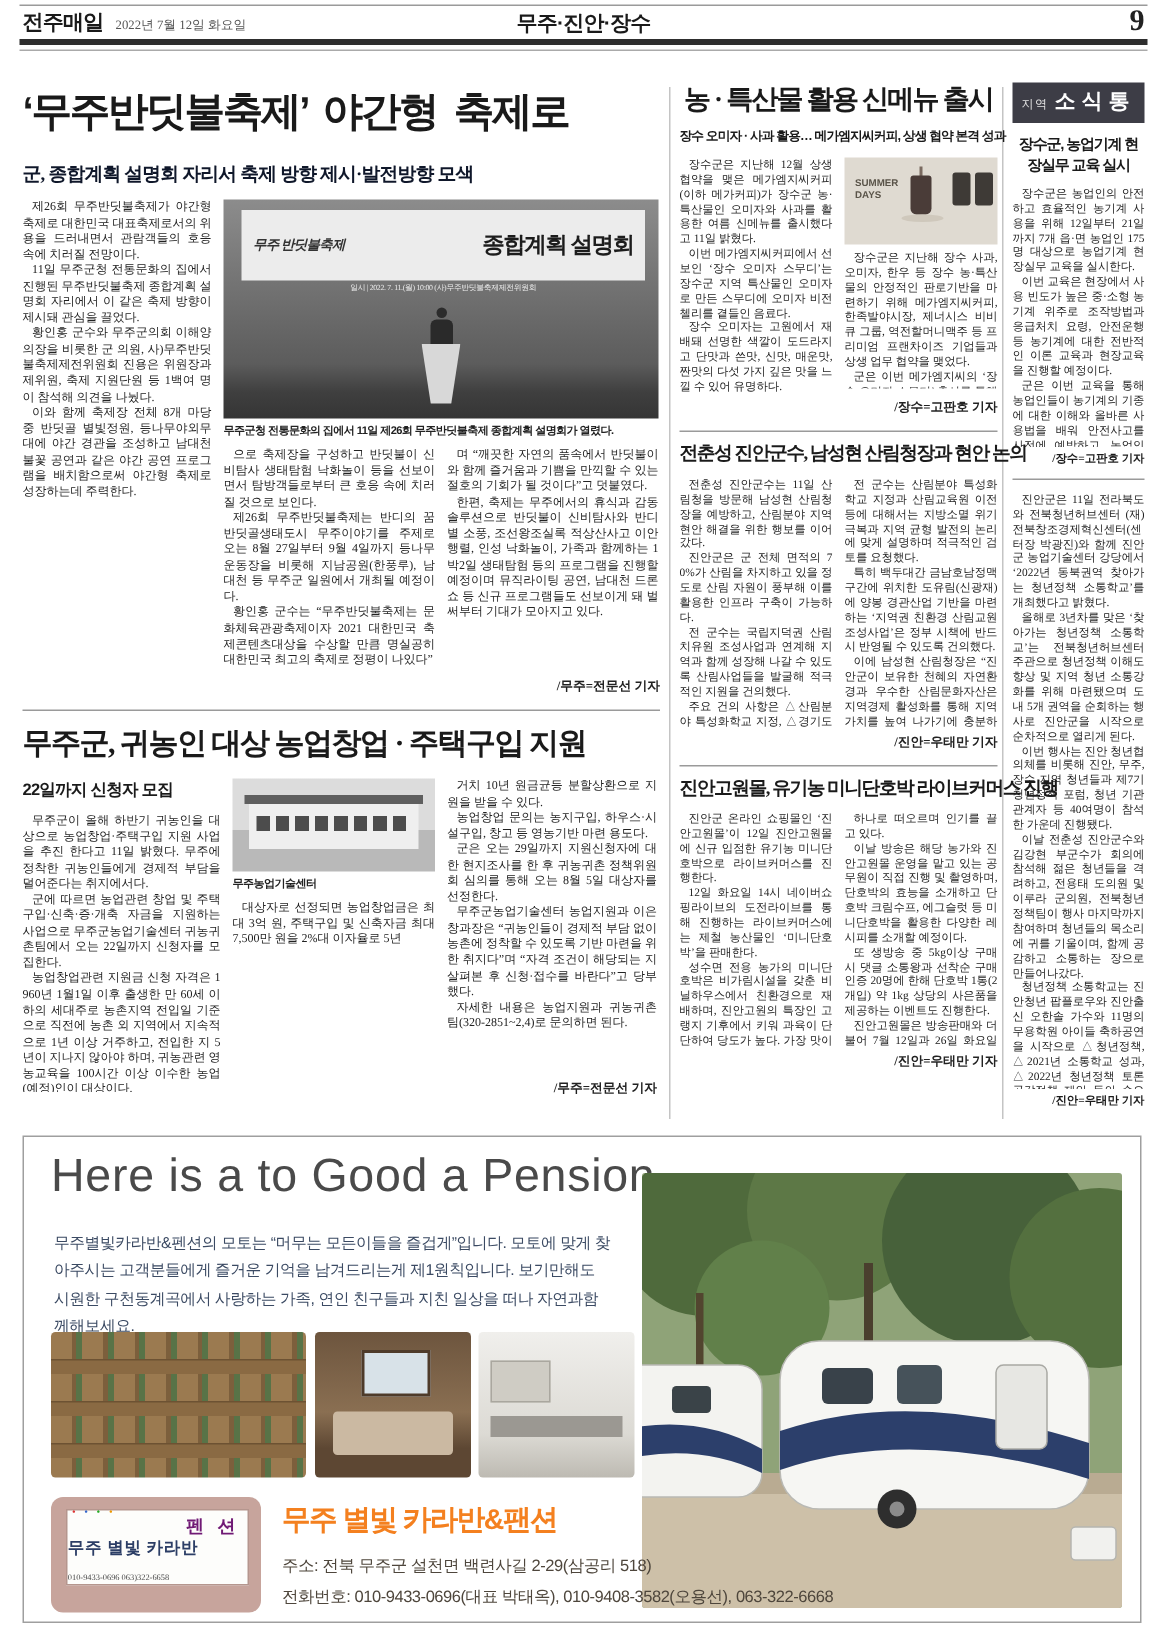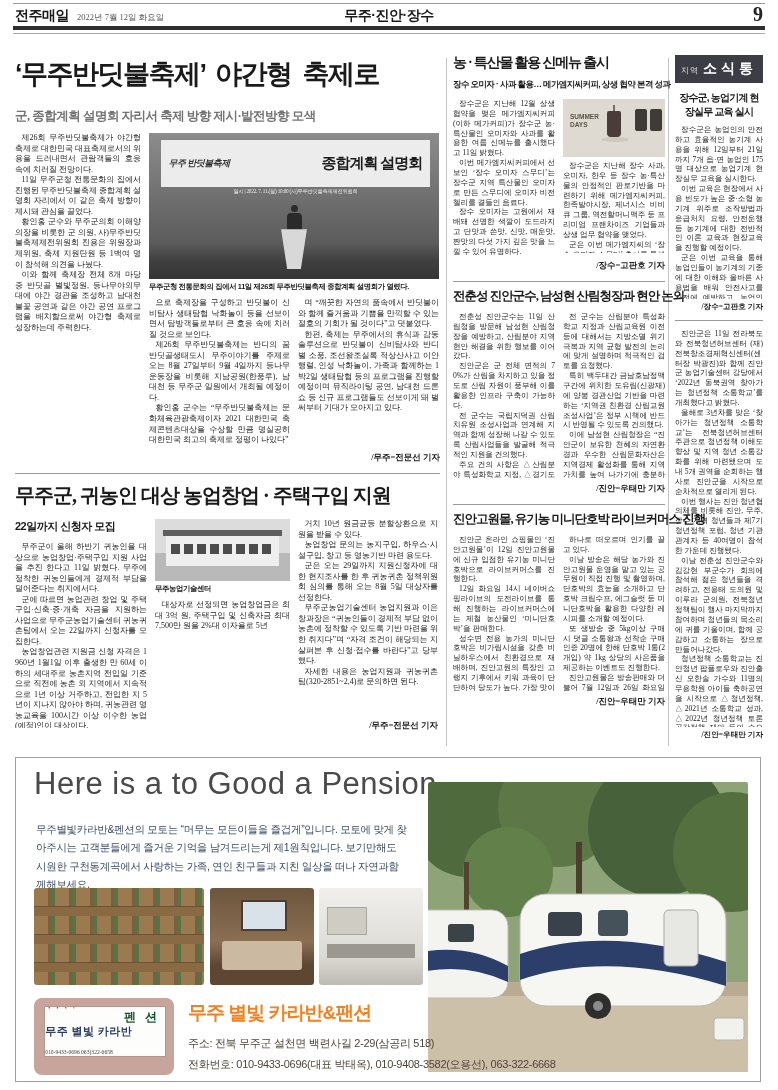--- a/index.html
+++ b/index.html
@@ -18,23 +18,23 @@
   
   .block-left{position:absolute;left:15px;top:52px;width:425px;}
   .vrule-1{position:absolute;left:446px;top:58px;width:1px;height:688px;background:#c4c4c4;}
   .block-mid{position:absolute;left:453px;top:52px;width:212px;}
   .vrule-2{position:absolute;left:668px;top:58px;width:1px;height:688px;background:#c4c4c4;}
   .sidebar{position:absolute;left:675px;top:55px;width:88px;}
   
   .hl-main{font-family:"Liberation Sans",sans-serif;font-weight:bold;font-size:27px;
            letter-spacing:-1.5px;word-spacing:5px;margin:4px 0 10px 0;white-space:nowrap;}
   .hl-serif-lg{font-weight:bold;font-size:20px;letter-spacing:-1px;margin:8px 0 10px 0;white-space:nowrap;}
-  .hl-serif-md{font-weight:bold;font-size:14px;letter-spacing:-1.2px;margin:2px 0 7px 0;white-space:nowrap;}
+  .hl-serif-md{font-weight:bold;font-size:18px;letter-spacing:-1.2px;margin:2px 0 7px 0;white-space:nowrap;text-align:center;}
   .hl-serif-sm{font-weight:bold;font-size:12.5px;letter-spacing:-1px;margin:6px 0 7px 0;white-space:nowrap;}
-  .subhead{font-weight:bold;font-size:12.5px;letter-spacing:-0.5px;margin:16px 0 8px 0;color:#737373;}
+  .subhead{font-weight:bold;font-size:12.5px;letter-spacing:-0.5px;margin:16px 0 8px 0;color:#0f172a;}
   .subhead-sm{font-family:"Liberation Sans",sans-serif;font-weight:bold;font-size:8.5px;
               letter-spacing:-0.6px;margin:0 0 8px 0;white-space:nowrap;}
   .subhead-col{font-family:"Liberation Sans",sans-serif;font-weight:bold;font-size:11px;
                letter-spacing:-0.5px;margin:0 0 8px 0;}
   .cols{display:flex;gap:8px;}
   .col{text-align:justify;overflow:hidden;}
   .col p{margin:0;text-indent:0.8em;word-break:break-all;}
   .body-lg{font-size:8px;line-height:1.32;color:#222;}
   .body-sm{font-size:7.6px;line-height:1.3;color:#222;}
   .byline{text-align:right;font-size:8.5px;font-weight:bold;color:#222;margin:3px 0 0 0;}
@@ -90,21 +90,21 @@
   .room-warm{background:linear-gradient(#6d553e,#8a6f52 55%,#5d4733 80%);}
   .room-warm .bed{position:absolute;left:12%;top:55%;width:76%;height:30%;background:#cbb9a2;border-radius:3px;}
   .room-warm .window{position:absolute;left:30%;top:12%;width:40%;height:28%;background:#d8e2e8;border:2px solid #4e3b2a;}
   .room-white{background:linear-gradient(#f0efec,#dcdad4 70%,#bdbab2);}
   .room-white .counter{position:absolute;left:8%;top:58%;width:84%;height:14%;background:#9b9892;}
   .room-white .cabinet{position:absolute;left:8%;top:20%;width:36%;height:26%;background:#cfccc4;border:1px solid #aaa79f;}
   .ph-caravans{position:absolute;right:12px;top:24px;width:320px;height:290px;border-radius:2px;overflow:hidden;}
   .ad-footer{position:absolute;left:18px;top:240px;display:flex;gap:14px;align-items:flex-start;}
   .ph-sign{position:relative;width:140px;height:77px;border-radius:8px;overflow:hidden;background:#c7a49c;}
   .sign-board{position:absolute;left:7%;top:10%;width:86%;height:64%;background:#fdfdfb;border:1px solid #b5968e;}
-  .sign-pension{position:absolute;right:10%;top:14%;font-weight:bold;font-size:12px;color:#14532d;letter-spacing:3px;}
+  .sign-pension{position:absolute;right:10%;top:14%;font-weight:bold;font-size:12px;color:#701a75;letter-spacing:3px;}
   .sign-main{position:absolute;left:8%;top:34%;font-weight:bold;font-size:11px;color:#2c3e66;letter-spacing:0.5px;}
   .sign-phones{position:absolute;left:8%;bottom:26%;font-size:5.6px;color:#444;}
   .sign-dots{position:absolute;left:10%;top:8%;font-size:7px;letter-spacing:2px;}
   .ad-brand{font-family:"Liberation Sans",sans-serif;font-weight:bold;font-size:19px;color:#f4801f;
             letter-spacing:-1px;margin:2px 0 10px 0;}
   .ad-address,.ad-phone{font-family:"Liberation Sans",sans-serif;font-size:11px;color:#4e463c;margin:0 0 6px 0;letter-spacing:-0.3px;}
 </style>
 </head>
 <body>
 

